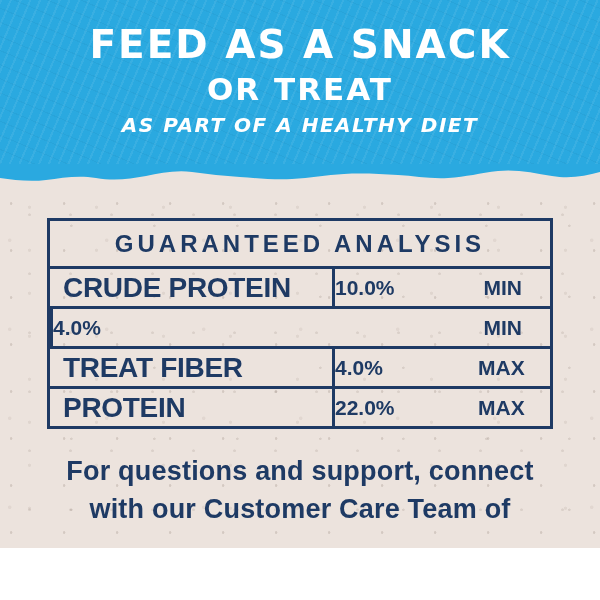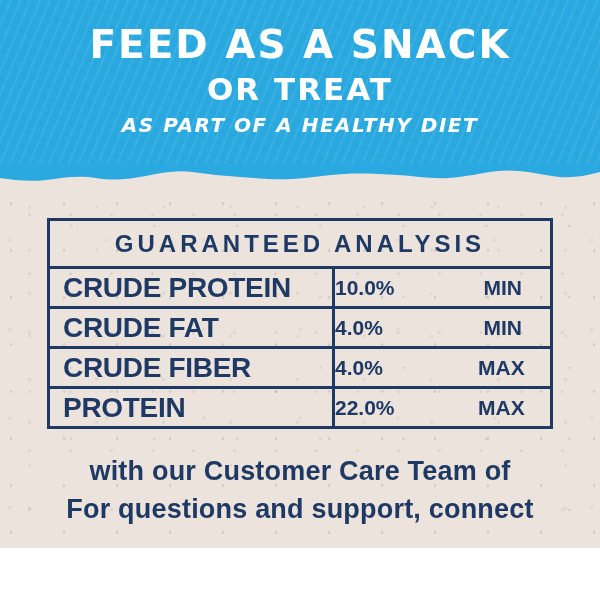--- a/index.html
+++ b/index.html
@@ -103,42 +103,41 @@
 
     <div class="ga-row">
       <div class="ga-cell-label">CRUDE PROTEIN</div>
       <div class="ga-cell-value">
         <span class="ga-pct">10.0%</span>
         <span class="ga-qual">MIN</span>
       </div>
     </div>
 
     <div class="ga-row">
-      <div class="ga-cell-label">CRUDE FAT</div>
       <div class="ga-cell-value">
         <span class="ga-pct">4.0%</span>
         <span class="ga-qual">MIN</span>
       </div>
     </div>
 
     <div class="ga-row">
-      <div class="ga-cell-label">CRUDE FIBER</div>
+      <div class="ga-cell-label">TREAT FIBER</div>
       <div class="ga-cell-value">
         <span class="ga-pct">4.0%</span>
         <span class="ga-qual">MAX</span>
       </div>
     </div>
 
     <div class="ga-row">
       <div class="ga-cell-label">PROTEIN</div>
       <div class="ga-cell-value">
         <span class="ga-pct">22.0%</span>
         <span class="ga-qual">MAX</span>
       </div>
     </div>
   </div>
 
   <div class="footer-text">
+    <div>For questions and support, connect</div>
     <div>with our Customer Care Team of</div>
-    <div>For questions and support, connect</div>
   </div>
 
 </div>
 
 </body></html>

